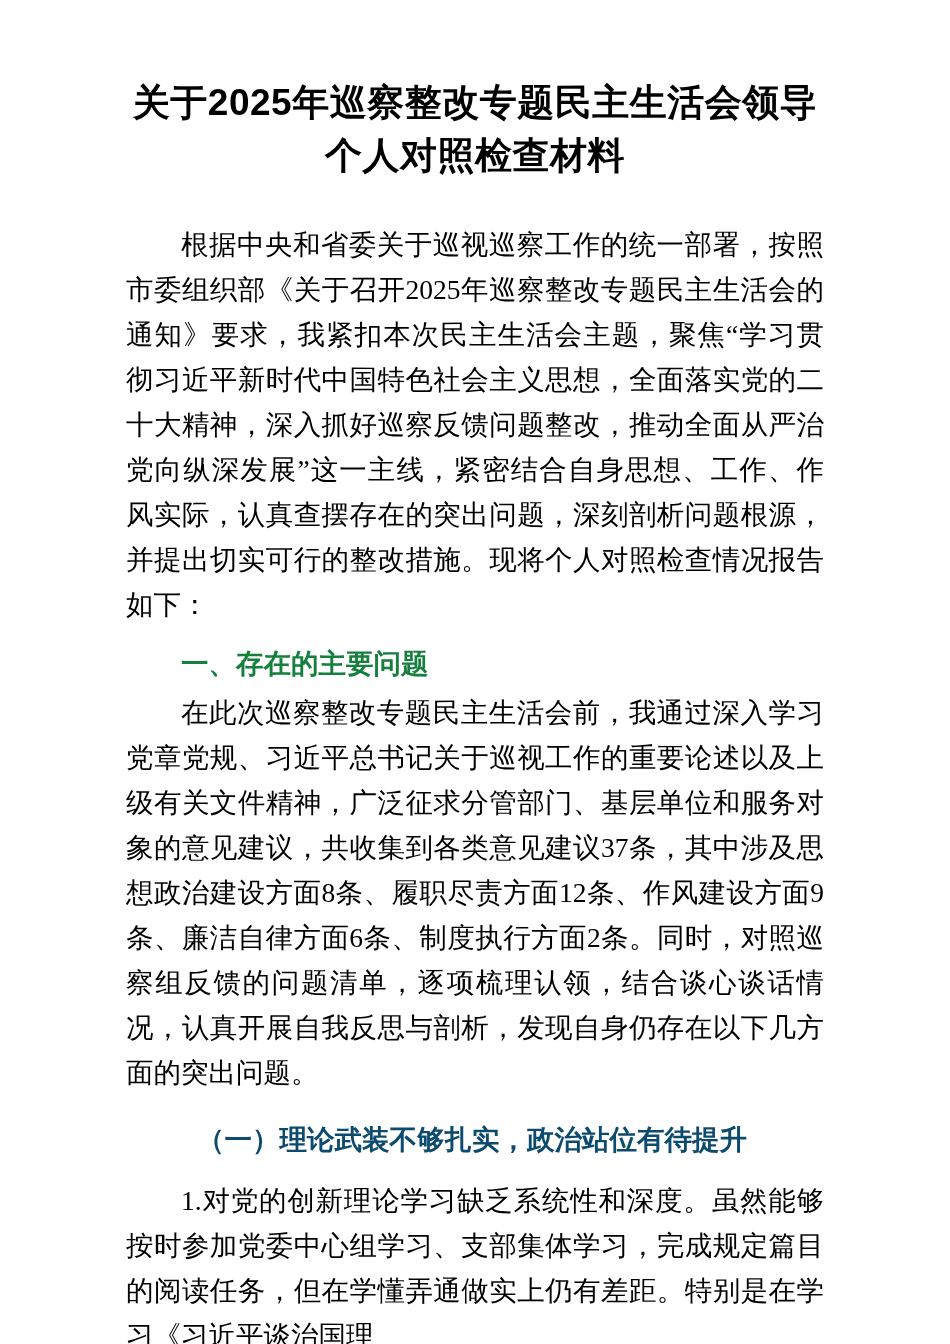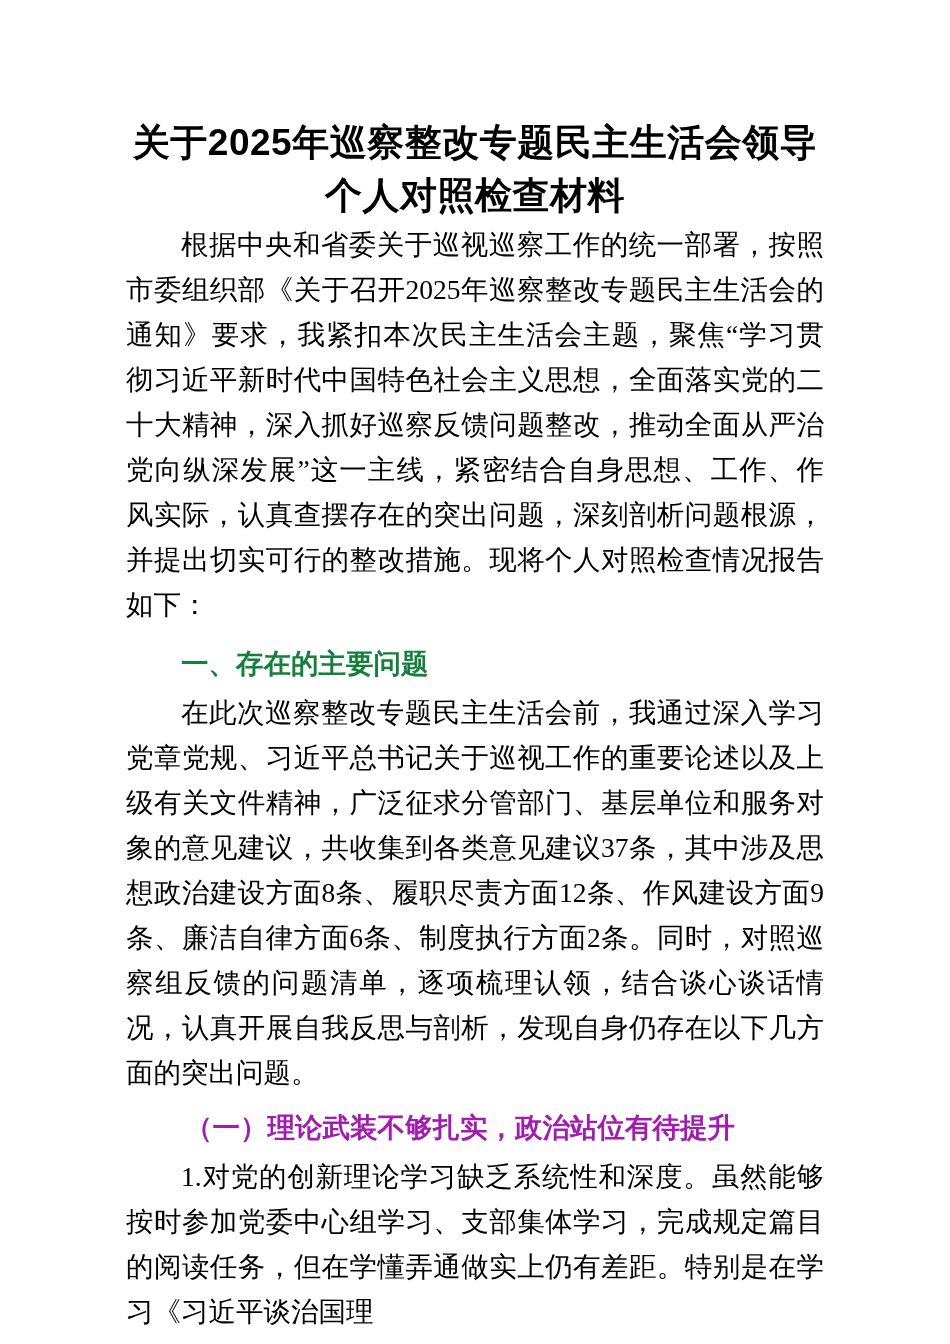--- a/index.html
+++ b/index.html
@@ -26,21 +26,21 @@
   #content {
     position: absolute;
     left: 126px;
     top: 0;
     width: 698px;
   }
 
   
   .doc-title {
     margin: 0;
-    padding-top: 116px;
+    padding-top: 76px;
     text-align: center;
     font-family: "Liberation Sans", "DejaVu Sans", sans-serif;
     font-weight: bold;
     font-size: 37px;
     line-height: 53px;
     letter-spacing: 0.5px;
     color: #000000;
   }
 
   
@@ -49,45 +49,46 @@
     font-family: "Liberation Serif", "DejaVu Serif", serif;
     font-size: 27.5px;
     line-height: 45px;
     text-align: justify;
     text-justify: inter-ideograph;
     text-indent: 2em;
     color: #000000;
   }
 
   .para.first-body {
+    margin-top: 40px;
   }
 
   
   .h1-cn {
     margin: 0;
     padding-top: 14px;
     padding-bottom: 4px;
     font-family: "Liberation Sans", "DejaVu Sans", sans-serif;
     font-weight: bold;
     font-size: 27.5px;
     line-height: 45px;
     text-indent: 2em;
     color: #15803d;
   }
 
   
   .h2-cn {
-    margin: 4px;
+    margin: 16px;
     padding-top: 6px;
     font-family: "Liberation Serif", "DejaVu Serif", serif;
     font-weight: bold;
     font-size: 27.5px;
     line-height: 45px;
     text-indent: 2em;
-    color: #a21caf;
+    color: #0c4a6e;
   }
 
   
 </style>
 </head>
 <body>
 
 <div id="page">
 
   <div id="content">

